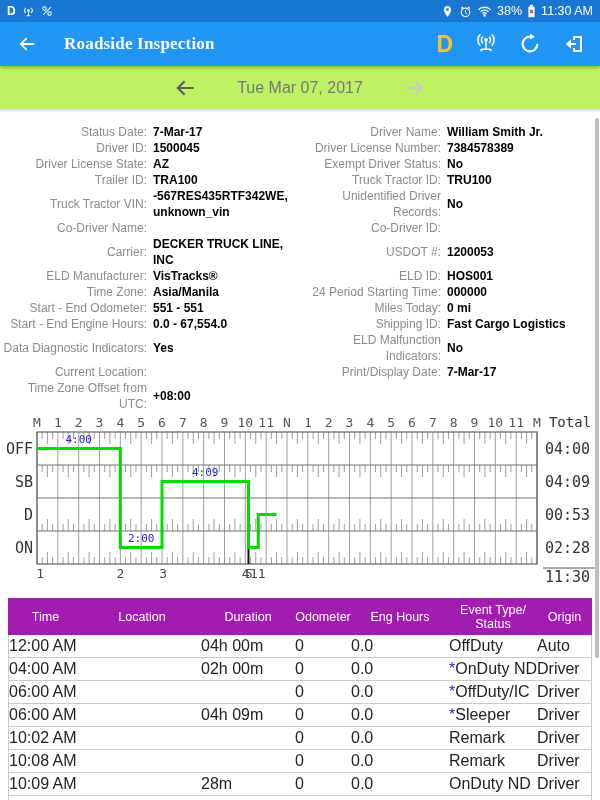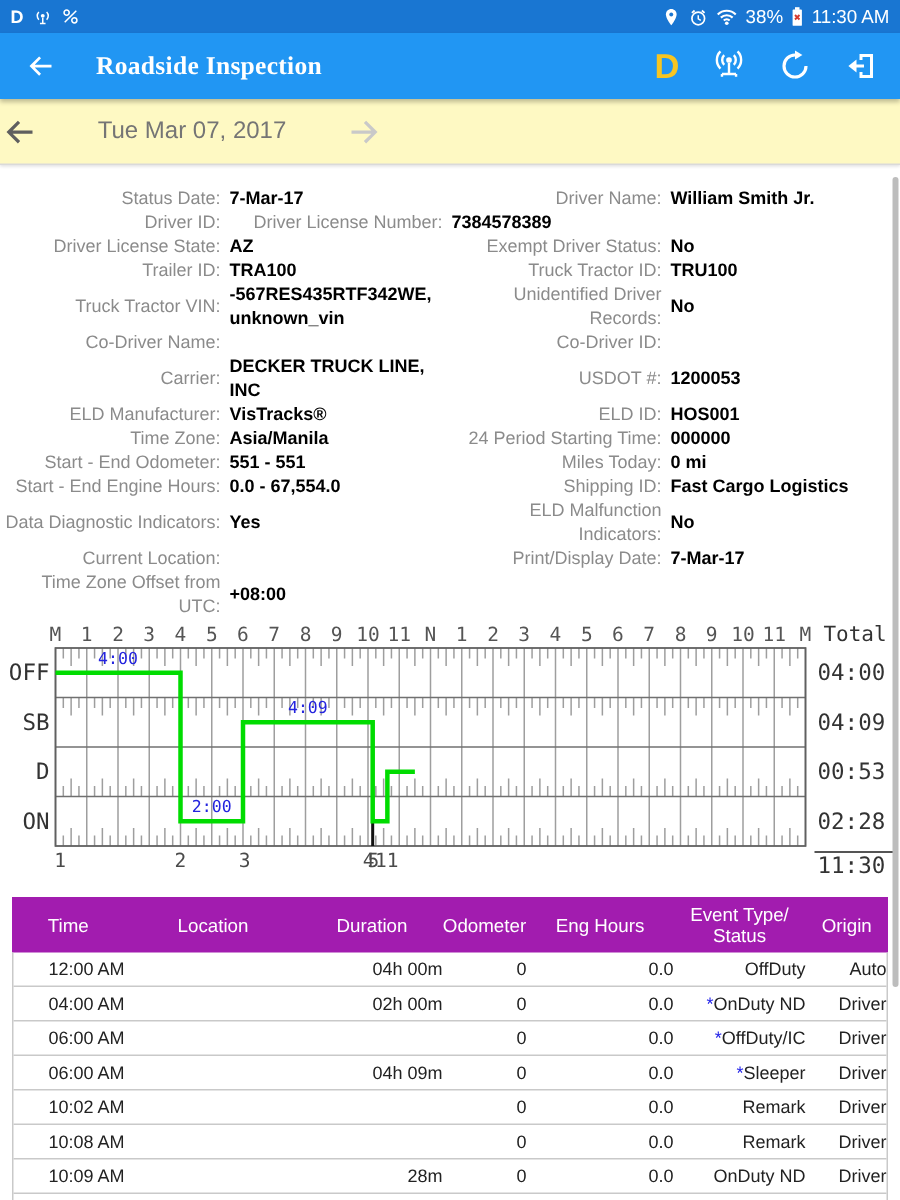--- a/index.html
+++ b/index.html
@@ -17,22 +17,22 @@
   .sb-icon { display:inline-flex; }
 
   
   .app-bar { height:44px; background:#2196F3; display:flex; align-items:center;
              padding:0 14px 0 16px; box-shadow:0 2px 3px rgba(0,0,0,.25); position:relative; z-index:3; }
   .app-title { color:#fff; font-size:17px; font-weight:bold; margin-left:26px; letter-spacing:.2px;font-family:Liberation Serif, serif; }
   .ab-actions { margin-left:auto; display:flex; align-items:center; gap:21px; }
   .d-badge { color:#F6C522; font-weight:bold; font-size:23px; line-height:22px; }
 
   
-  .date-nav { height:44px; background:#fef9c3; display:flex; align-items:center;
-              justify-content:flex-start; gap:36px; border-bottom:1px solid #DADADA;
+  .date-nav { height:44px; background:#bef264; display:flex; align-items:center;
+              justify-content:center; gap:36px; border-bottom:1px solid #DADADA;
               box-shadow:0 1px 2px rgba(0,0,0,.12); position:relative; z-index:2; }
   .date-label { font-size:16px; color:#757575; min-width:132px; text-align:center; }
 
   
   .content { background:#fff; }
   .info-grid { padding-top:14px; }
   .info-row { display:grid; grid-template-columns:152px 148px 146px 154px; align-items:center; }
   .info-row > div { font-size:12px; line-height:16px; }
   .i-label { color:#8B8B8B; text-align:right; padding-right:5px; }
   .i-value { color:#000000; font-weight:bold; white-space:pre-line; padding-left:1px; }
@@ -41,21 +41,21 @@
   .chart { height:177px; margin-top:2px; }
 
   
   .evt-table { margin:7px 8px 0 8px; }
   .t-header { display:grid; grid-template-columns:75px 118px 94px 56px 98px 88px 55px;
               background:#a21caf; height:37px; align-items:center; }
   .th { color:#fff; font-size:12.5px; text-align:center; white-space:pre-line; line-height:14px; }
   .t-body { border-left:1px solid #C9C9C9; border-right:1px solid #C9C9C9; }
   .tr { display:grid; grid-template-columns:74px 118px 94px 56px 98px 88px 54px;
         height:23px; align-items:center; border-bottom:1px solid #C9C9C9; }
-  .td { font-size:12px; color:#222; text-align:right; white-space:nowrap; }
+  .td { font-size:16px; color:#222; text-align:left; white-space:nowrap; }
   .star { color:#2323E8; }
 
   
   .v-scrollbar { position:absolute; right:1px; top:118px; width:4px; height:540px;
                  background:#BDBDBD; border-radius:2px; z-index:5; }
 </style>
 </head>
 <body>
 
 <div class="screen">
@@ -160,20 +160,21 @@
 
     <div class="info-grid" id="info-grid">
         <div class="info-row">
           <div class="i-label">Status Date:</div>
           <div class="i-value">7-Mar-17</div>
           <div class="i-label">Driver Name:</div>
           <div class="i-value">William Smith Jr.</div>
         </div>
         <div class="info-row">
           <div class="i-label">Driver ID:</div>
+          <div class="i-value">1500045</div>
           <div class="i-label">Driver License Number:</div>
           <div class="i-value">7384578389</div>
         </div>
         <div class="info-row">
           <div class="i-label">Driver License State:</div>
           <div class="i-value">AZ</div>
           <div class="i-label">Exempt Driver Status:</div>
           <div class="i-value">No</div>
         </div>
         <div class="info-row">

